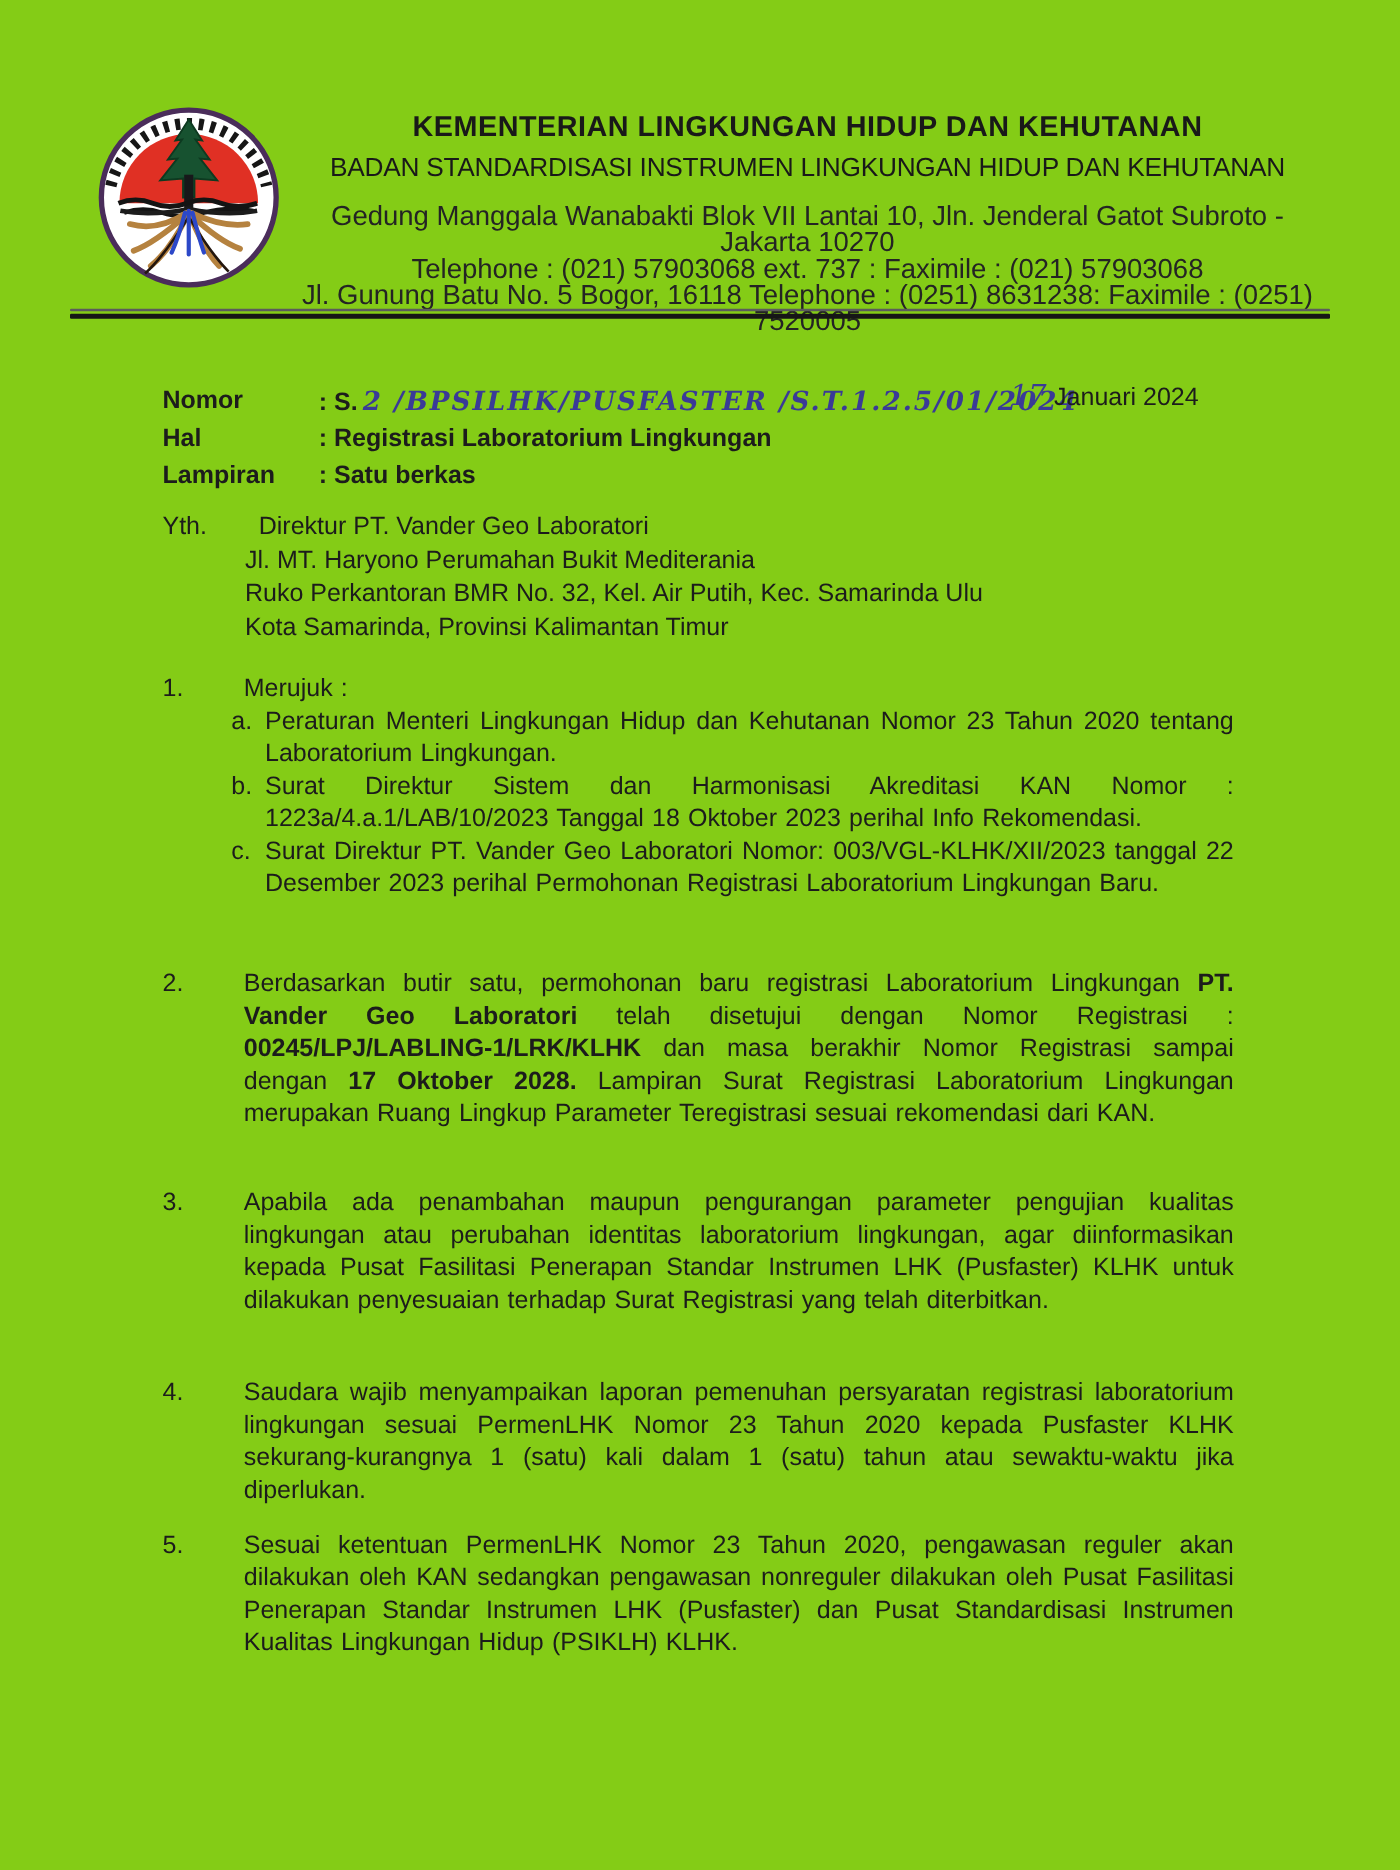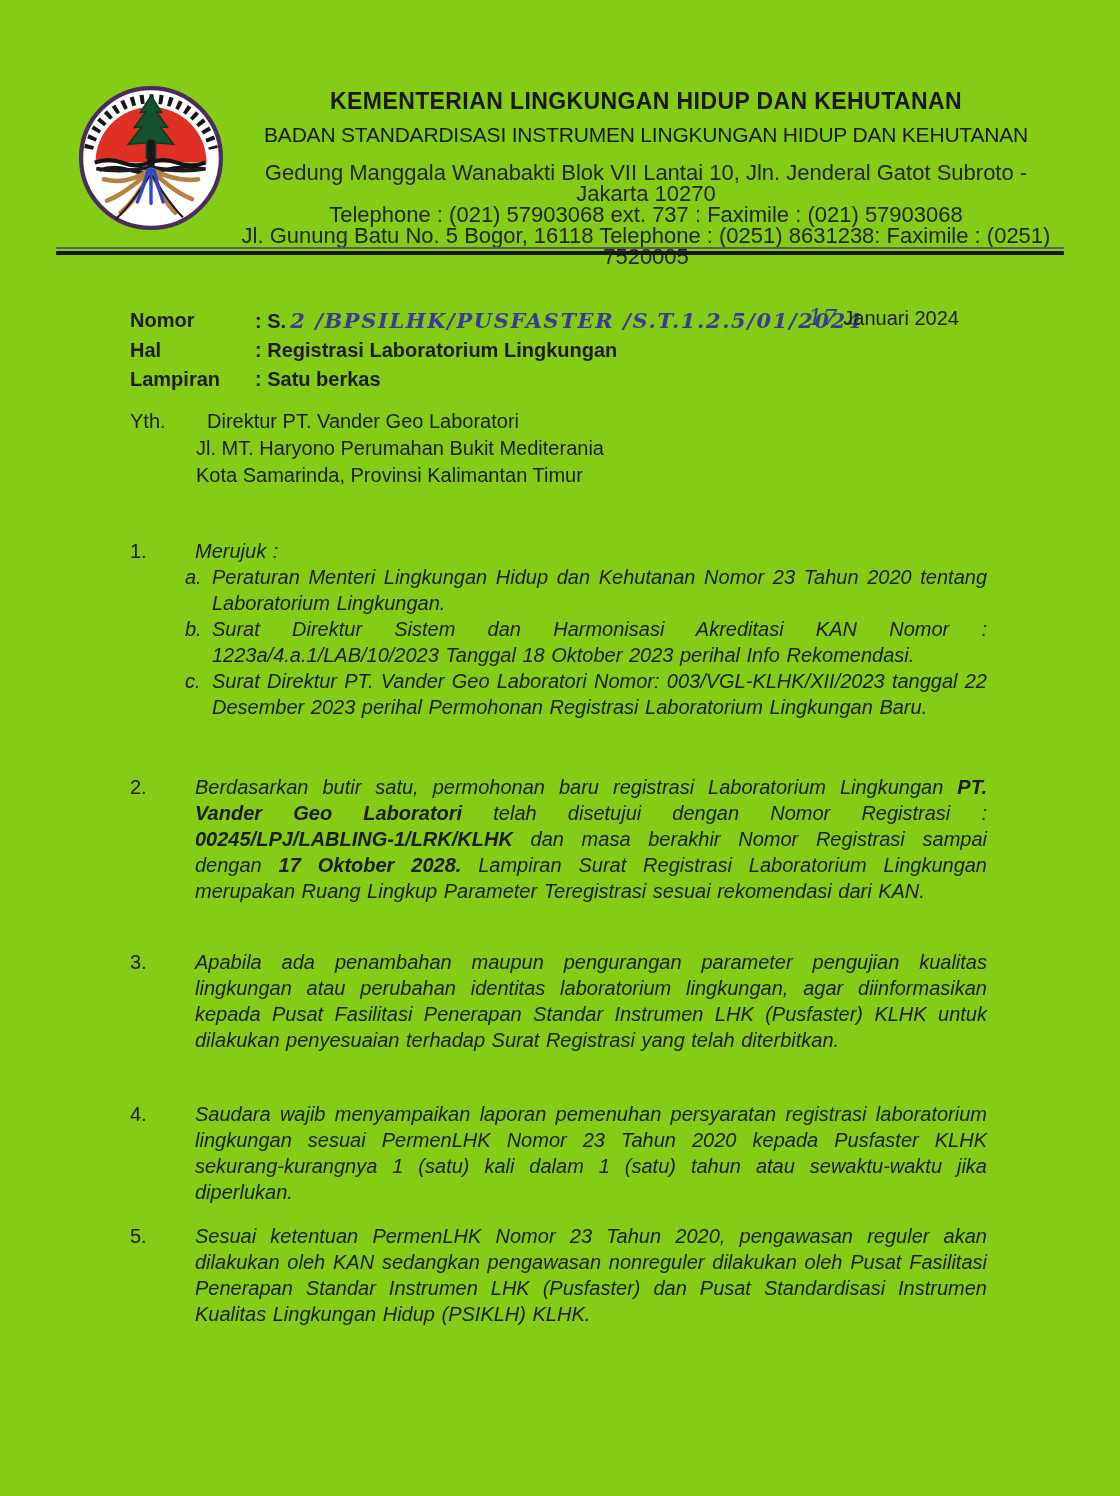--- a/index.html
+++ b/index.html
@@ -44,21 +44,21 @@
   
   .recipient{position:absolute;left:130px;top:408px;width:860px;font-size:20px;line-height:27px;}
   .recip-first{display:flex;gap:12px;}
   .salutation{width:65px;flex:none;}
   .recip-rest{margin-left:66px;}
 
   
   .list{position:absolute;left:130px;top:538px;width:857px;font-size:20px;line-height:26px;}
   .item{position:absolute;left:0;right:0;display:flex;}
   .item-num{width:65px;flex:none;}
-  .item-body{flex:1;text-align:justify;word-spacing:1px;font-style:italic;}
+  .item-body{flex:1;text-align:justify;word-spacing:1px;}
   .i1{top:0;}
   .i2{top:236px;}
   .i3{top:411px;}
   .i4{top:563px;}
   .i5{top:685px;}
   .sub{display:flex;margin-left:-10px;}
   .sub-letter{width:27px;flex:none;}
   .sub-text{flex:1;text-align:justify;word-spacing:1px;}
   .bold{font-weight:700;}
 </style>
@@ -117,20 +117,21 @@
     </div>
   </div>
 
   <div class="recipient">
     <div class="recip-first">
       <span class="salutation">Yth.</span>
       <span>Direktur PT. Vander Geo Laboratori</span>
     </div>
     <div class="recip-rest">
       <div>Jl. MT. Haryono Perumahan Bukit Mediterania</div>
+      <div>Ruko Perkantoran BMR No. 32, Kel. Air Putih, Kec. Samarinda Ulu</div>
       <div>Kota Samarinda, Provinsi Kalimantan Timur</div>
     </div>
   </div>
 
   <div class="list">
 
     <div class="item i1">
       <div class="item-num">1.</div>
       <div class="item-body">
         <div>Merujuk :</div>

